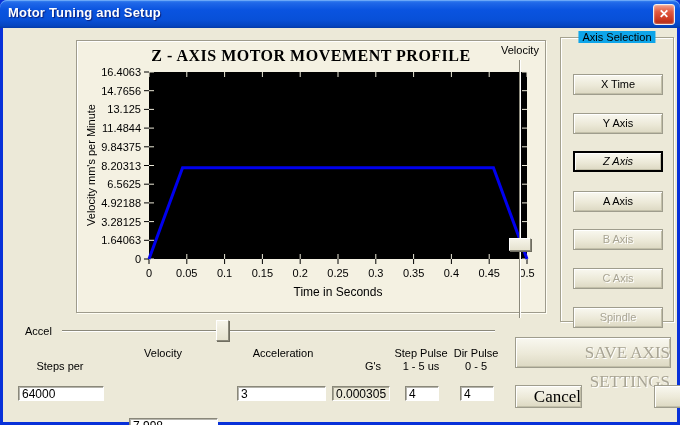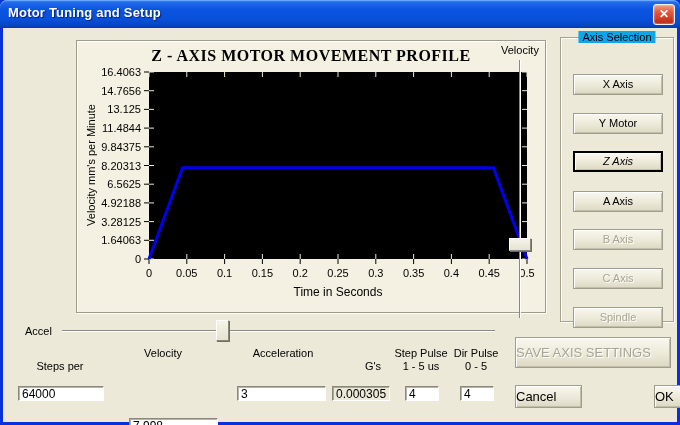--- a/index.html
+++ b/index.html
@@ -81,24 +81,24 @@
   .flabel { position:absolute; text-align:center; font-size:11px; line-height:13px; transform:translateX(-50%); white-space:nowrap; }
   .fbox {
     position:absolute; top:358px; height:15px; font-size:12px; padding:0 3px; color:#000;
     background:#fff; border:1px solid #8a887a; border-right-color:#fff; border-bottom-color:#fff;
     box-shadow:inset 1px 1px 0 rgba(90,88,70,.45); outline:none; font-family:"Liberation Sans", sans-serif;
   }
   .fbox.ro { background:#ece9d8; }
 
   
   .push-btn {
-    position:absolute; font-size:13px; color:#000; text-align:left; cursor:pointer;
+    position:absolute; font-size:17px; color:#000; text-align:right; cursor:pointer;
     background:linear-gradient(180deg,#f9f8f0 0%,#ece9d8 55%,#dcd8c2 100%);
     border:1px solid #9f9d8d; box-shadow:inset 1px 1px 0 #fff, inset -1px -1px 0 #c2bfa9;
-    font-family:Liberation Sans, sans-serif;
+    font-family:Liberation Serif, serif;
   }
   .push-btn.disabled { color:#a8a493; text-shadow:1px 1px 0 #fff; cursor:default; }
   .save-btn { left:512px; top:309px; width:156px; height:31px; line-height:29px; }
   .cancel-btn { left:512px; top:357px; width:67px; height:23px; line-height:21px; }
   .ok-btn { left:607px; top:357px; width:61px; height:23px; line-height:21px;margin-left:44px; }
 </style>
 </head>
 <body>
 
 <div class="window">
@@ -224,22 +224,22 @@
     </div>
 
     <div class="a-label">Accel</div>
     <div class="hslider">
       <div class="groove"></div>
       <div class="thumb"></div>
     </div>
 
     <div class="groupbox">
       <span class="legend">Axis Selection</span>
-      <div class="axis-btn" style="top:36px">X Axis</div>
-      <div class="axis-btn" style="top:75px">Y Motor</div>
+      <div class="axis-btn" style="top:36px">X Time</div>
+      <div class="axis-btn" style="top:75px">Y Axis</div>
       <div class="axis-btn selected" style="top:113px">Z Axis</div>
       <div class="axis-btn" style="top:153px">A Axis</div>
       <div class="axis-btn disabled" style="top:191px">B Axis</div>
       <div class="axis-btn disabled" style="top:230px">C Axis</div>
       <div class="axis-btn disabled" style="top:269px">Spindle</div>
     </div>
 
     <div class="flabel" style="left:57px;  top:332px">
       <div></div>
         <div>Steps per</div>

